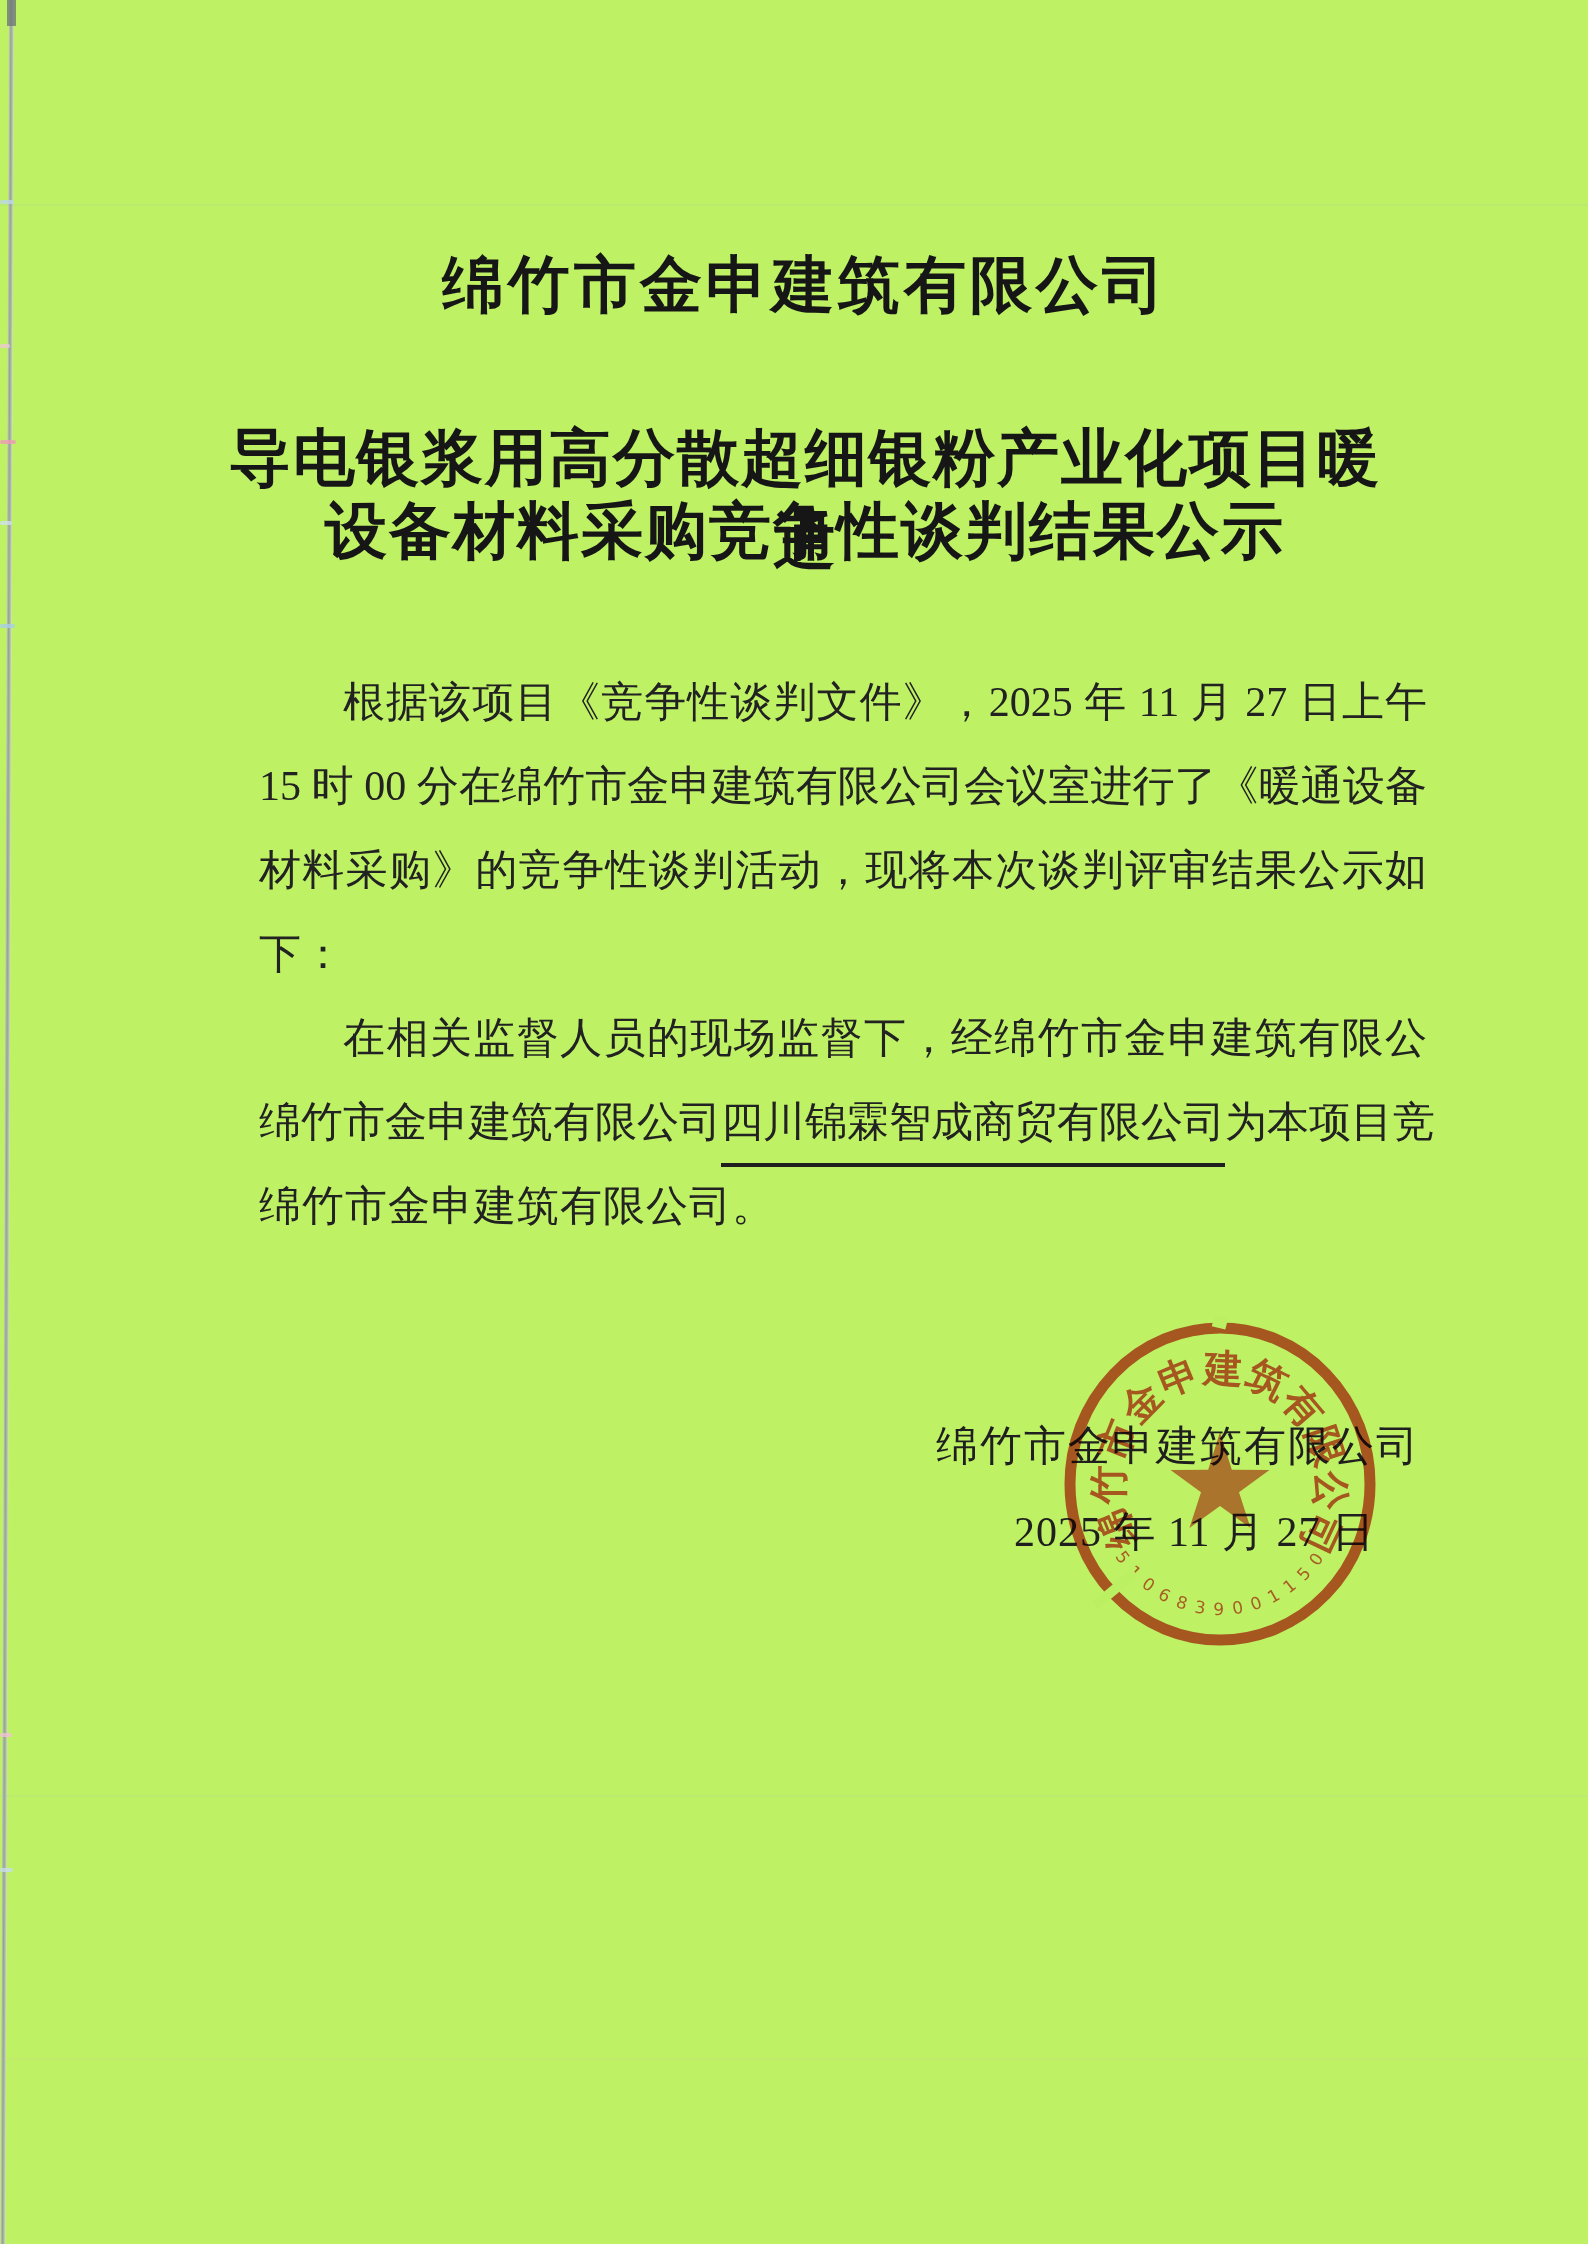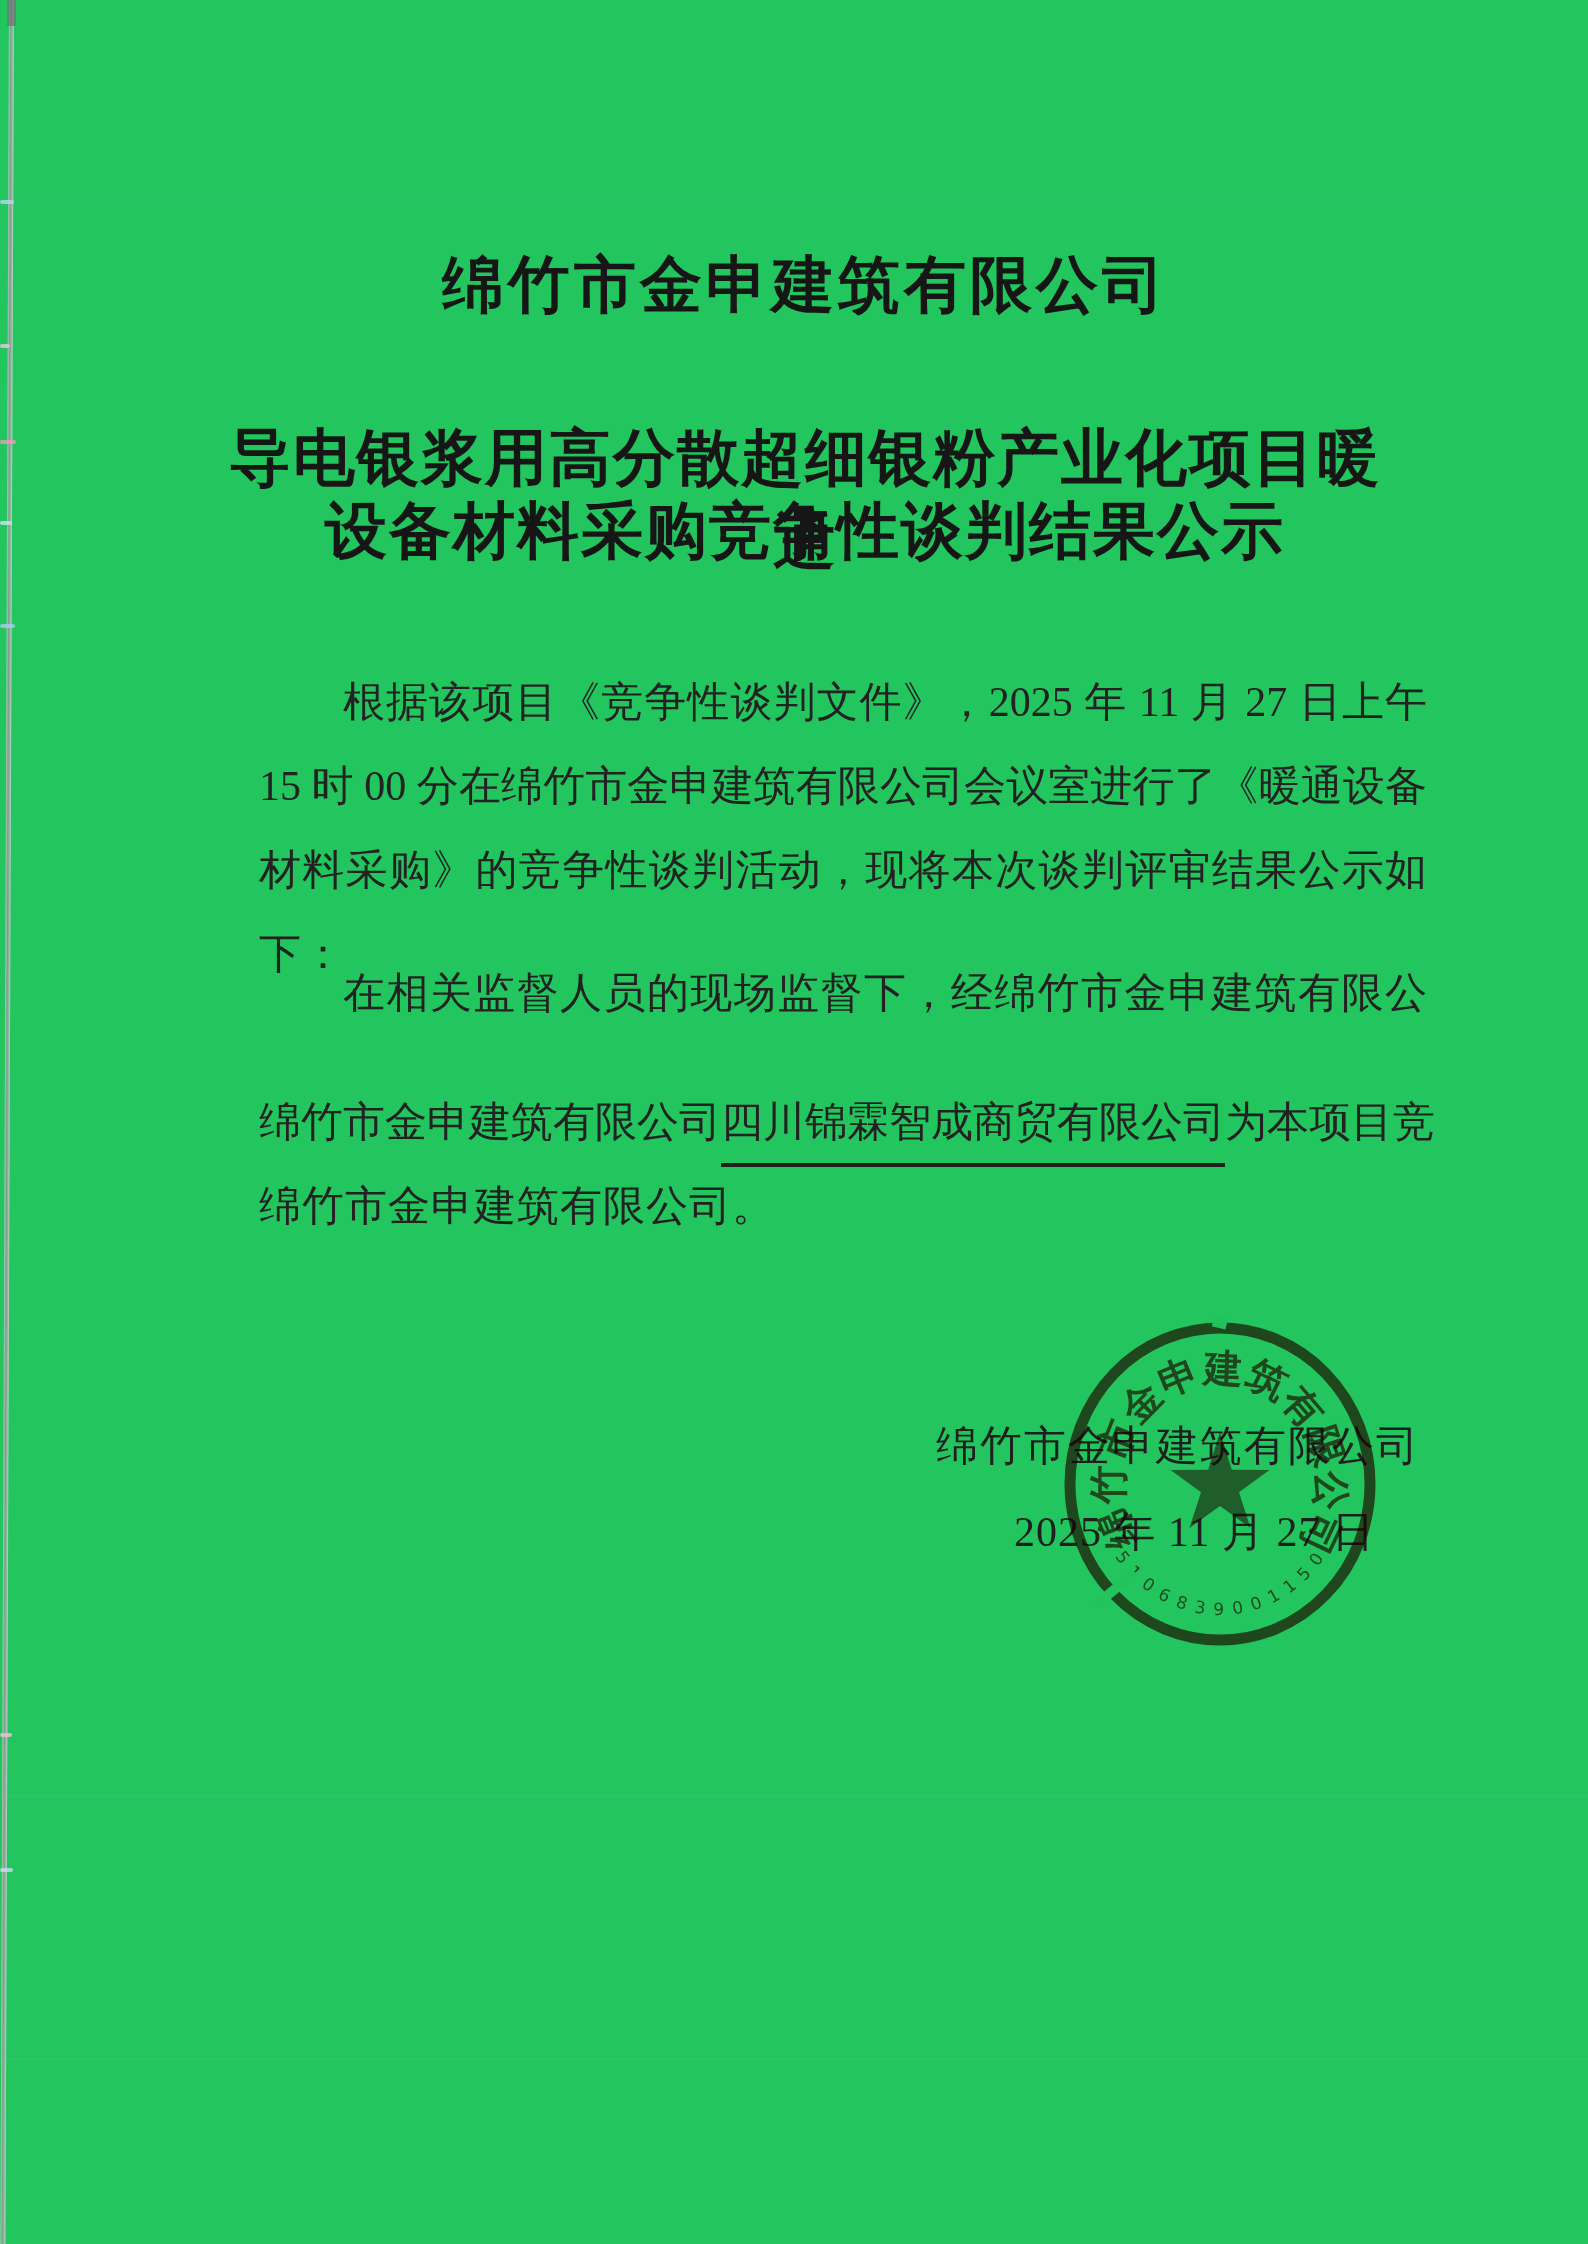--- a/index.html
+++ b/index.html
@@ -1,19 +1,19 @@
 <!DOCTYPE html>
 <html><head>
 <meta charset="utf-8">
 <style>
   html,body{margin:0;padding:0;background:#e9e9e9;}
   .page{
     position:relative;
     width:1588px;height:2244px;
-    background:#22c55e;
+    background:#bef264;
     overflow:hidden;
     font-family:"Liberation Serif","DejaVu Serif",serif;
     color:#1e1e1e;
   }
   
   .edge-vline{
     position:absolute;left:9px;top:0;width:5px;height:2260px;
     background:linear-gradient(to right,#c3c9c8,#8e9796 40%,#aab1b0 70%,#d6dad9);
     opacity:.85;transform:rotate(.22deg);transform-origin:top left;
   }
@@ -76,21 +76,21 @@
 
   <div class="titles t1">绵竹市金申建筑有限公司</div>
   <div class="titles t2">导电银浆用高分散超细银粉产业化项目暖通</div>
   <div class="titles t3">设备材料采购竞争性谈判结果公示</div>
 
   <div class="bline jline indent" style="top:678px;">根据该项目《竞争性谈判文件》，2025 年 11 月 27 日上午</div>
   <div class="bline jline" style="top:762px;">15 时 00 分在绵竹市金申建筑有限公司会议室进行了《暖通设备</div>
   <div class="bline jline" style="top:846px;">材料采购》的竞争性谈判活动，现将本次谈判评审结果公示如</div>
   <div class="bline lline" style="top:930px;">下：</div>
 
-  <div class="bline jline indent" style="top:972px;font-family:Liberation Mono, monospace;">在相关监督人员的现场监督下，经绵竹市金申建筑有限公</div>
+  <div class="bline jline indent" style="top:1014px;">在相关监督人员的现场监督下，经绵竹市金申建筑有限公</div>
   <div class="bline jline" style="top:1098px;"><span>绵竹市金申建筑有限公司</span><span class="winner">四川锦霖智成商贸有限公司</span><span>为本项目竞</span></div>
   <div class="bline lline" style="top:1182px;">绵竹市金申建筑有限公司。</div>
 
   <div class="sig-company">绵竹市金申建筑有限公司</div>
   <div class="sig-date">2025 年 11 月 27 日</div>
 
   <div class="seal">
     <svg viewBox="0 0 330 336" xmlns="http://www.w3.org/2000/svg">
       <defs>
         <path id="arcTop" d="M 84.7 226.5 A 98 102 0 1 1 245.3 226.5" fill="none"></path>

